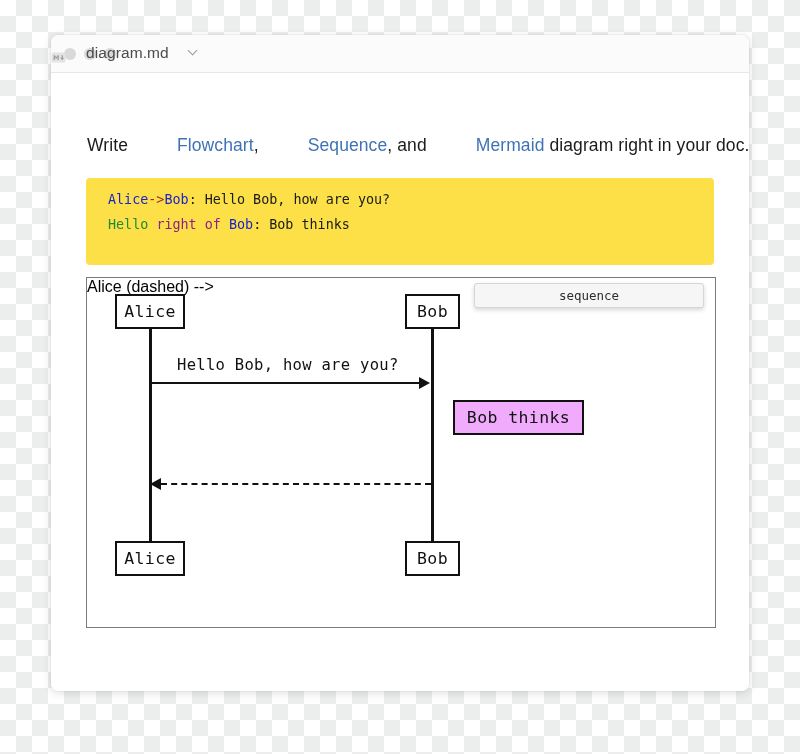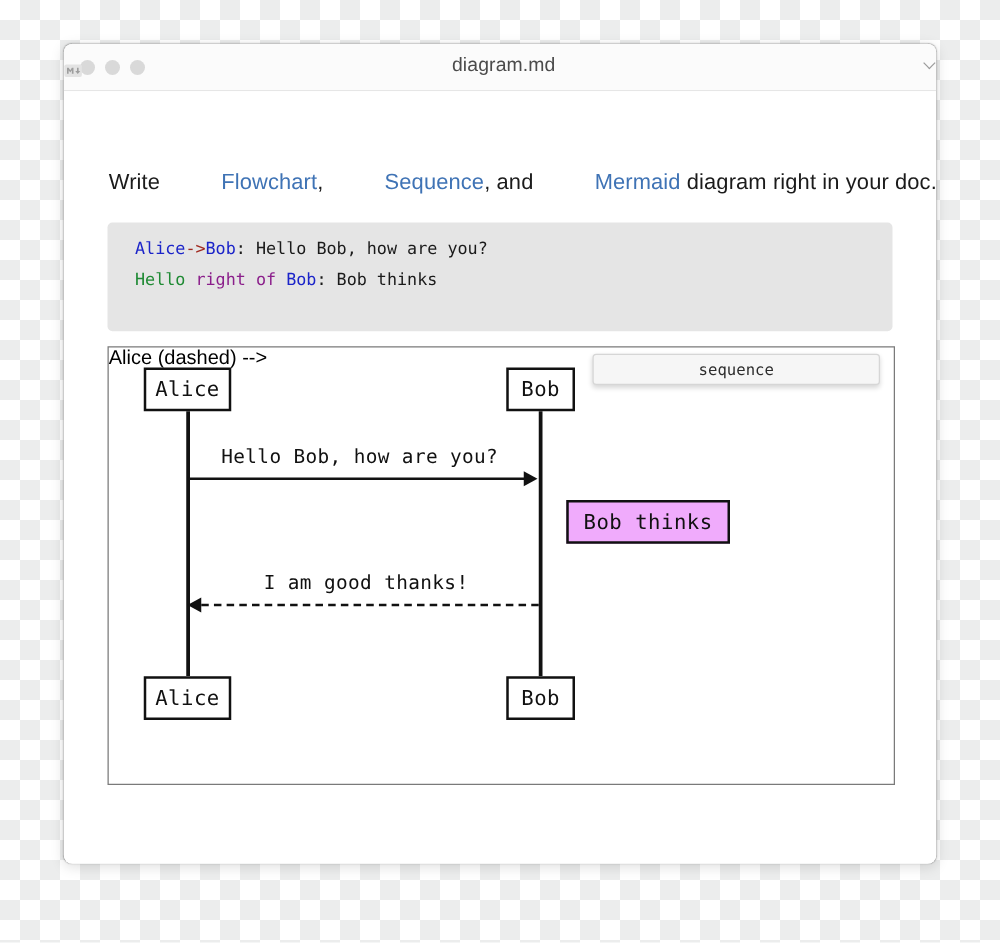--- a/index.html
+++ b/index.html
@@ -50,22 +50,22 @@
     width: 12px;
     height: 12px;
     border-radius: 50%;
     background: #d9d9d9;
   }
   .title-wrap {
     position: absolute;
     left: 0; right: 0; top: 9px;
     display: flex;
     align-items: center;
-    justify-content: space-between;
-    gap: 3px;
+    justify-content: flex-start;
+    gap: 20px;
   }
   .md-icon {
     width: 15px;
     height: 11px;
     display: inline-block;
     position: relative;
     top: 1px;
   }
   .title-text {
     font-size: 15.5px;
@@ -111,21 +111,21 @@
     margin-left: 44px;
   }
 
   
   .codeblock {
     position: absolute;
     left: 35px;
     top: 105px;
     width: 628px;
     height: 87px;
-    background: #e5e5e5;
+    background: #fde047;
     border-radius: 4px;
     box-sizing: border-box;
     padding: 9px 0 0 0;
   }
   .codeline {
     font-family: "DejaVu Sans Mono", "Liberation Mono", monospace;
     font-size: 13.4px;
     line-height: 25px;
     color: #1a1a1a;
     padding-left: 22px;
@@ -297,21 +297,20 @@
         <div class="msg-label" style="left:78px; top:78px;">Hello Bob, how are you?</div>
         <div class="arrow-line" style="left:63px; top:104px; width:270px;"></div>
         <div class="arrow-head right" style="left:332px; top:99px;"></div>
 
         
         <div class="note-box" style="left:366px; top:122px; width:131px; height:35px;">
           <span class="note-label">Bob thinks</span>
         </div>
 
          Alice (dashed) --&gt;
-        <div class="msg-label" style="left:112px; top:179px;">I am good thanks!</div>
         <div class="arrow-line dashed" style="left:74px; top:205px; width:270px;"></div>
         <div class="arrow-head left" style="left:63px; top:200px;"></div>
 
         
         <div class="actor-box" style="left:28px; top:263px; width:70px; height:35px;">
           <span class="actor-label">Alice</span>
         </div>
         <div class="actor-box" style="left:318px; top:263px; width:55px; height:35px;">
           <span class="actor-label">Bob</span>
         </div>

